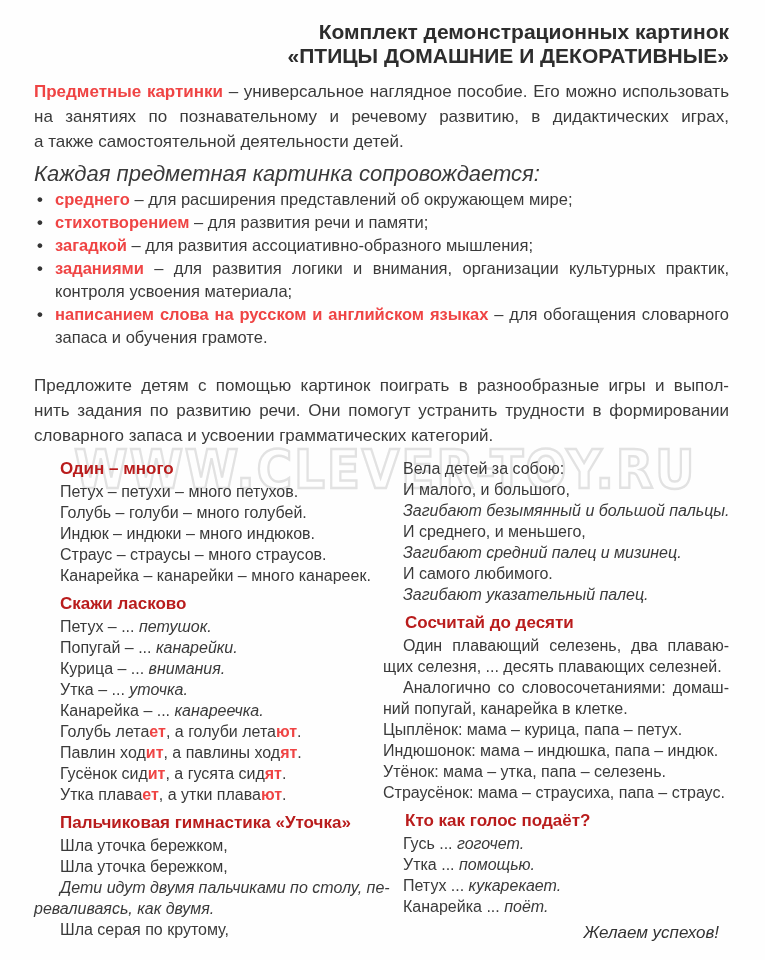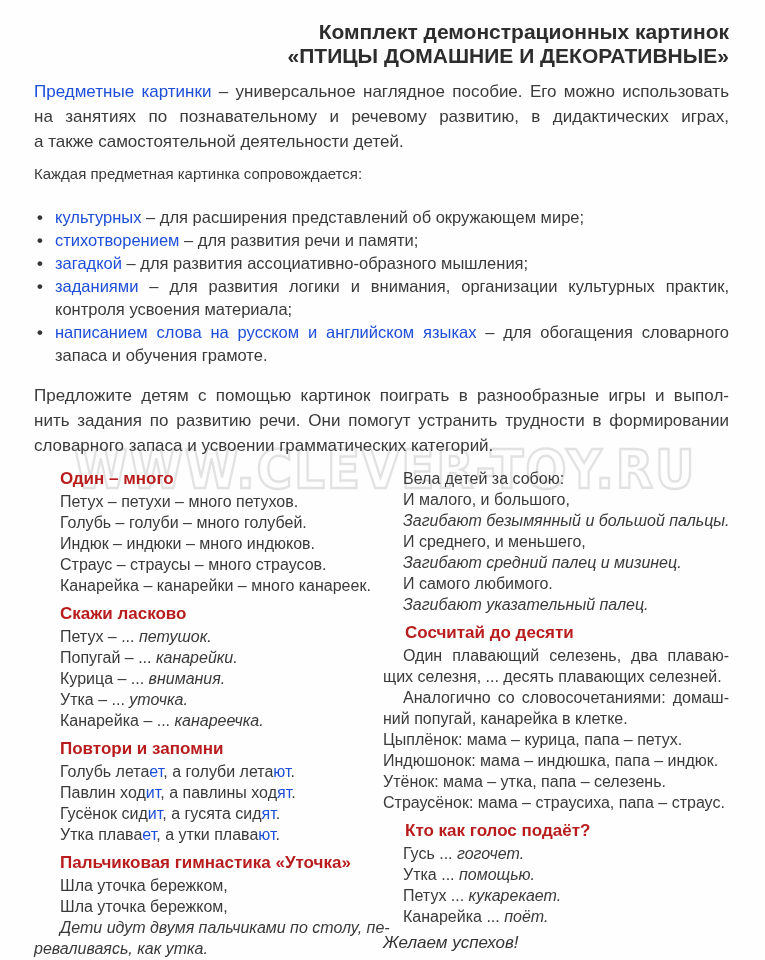--- a/index.html
+++ b/index.html
@@ -32,46 +32,46 @@
     pointer-events: none;
   }
   .content { position: relative; z-index: 1; }
 
   .title { text-align: right; font-weight: bold; font-size: 21px; line-height: 24px; color: #2d2d2d; }
   .title .tline { white-space: nowrap; }
 
   .para { font-size: 17px; line-height: 25px; }
   .intro { margin-top: 11px; }
   .just { text-align: justify; text-align-last: justify; }
-  b, .bold { font-weight: normal; color: #1d4ed8; margin-top: 40px; }
+  b, .bold { font-weight: bold; color: #ef4444; margin-top: 40px; }
   .it { font-style: italic; }
 
-  .lead { font-size: 15px; line-height: 24px; margin-top: 8px; margin-bottom: 20px; }
+  .lead { font-size: 22px; line-height: 24px; margin-top: 8px; margin-bottom: 2px; font-style: italic; }
 
   ul.blist { list-style: none; }
   ul.blist li { position: relative; padding-left: 21px; font-size: 16.5px; line-height: 23px; }
   ul.blist li::before { content: "\2022"; position: absolute; left: 3px; top: 0; font-size: 16.5px; color: #343434; font-weight: bold; }
 
-  .suggestion { margin-top: 16px; }
+  .suggestion { margin-top: 24px; }
 
   .columns { display: flex; margin-top: 10px; }
   .col-left { width: 349px; flex: none; }
   .col-right { width: 346px; flex: none; }
 
   .cl { font-size: 16px; line-height: 21px; white-space: nowrap; }
   .col-left .ind { padding-left: 26px; }
   .col-right .ind { padding-left: 20px; }
   .cjust { text-align: justify; text-align-last: justify; white-space: normal; }
 
   .chead { font-weight: bold; font-size: 17px; line-height: 22px; color: #b91c1c; margin: 7px 0 1px; white-space: nowrap; }
   .col-left .chead { margin-left: 26px; }
   .col-right .chead { margin-left: 22px; }
   .chead.first { margin-top: 0; }
 
-  .farewell { font-size: 17px; line-height: 22px; font-style: italic; text-align: left; padding-right: 10px; margin-top: 5px; color: #333333; }
+  .farewell { font-size: 17px; line-height: 22px; font-style: italic; text-align: right; padding-right: 10px; margin-top: 5px; color: #333333; }
 </style>
 </head>
 <body>
 
 <div class="page">
   <div class="watermark">WWW.CLEVER-TOY.RU</div>
 
   <div class="content">
 
     <div class="title">
@@ -82,21 +82,21 @@
     <div class="para intro">
       <div class="just"><b>Предметные картинки</b><span> – универсальное наглядное пособие. Его можно использовать</span></div>
       <div class="just">на занятиях по познавательному и речевому развитию, в дидактических играх,</div>
       <div>а также самостоятельной деятельности детей.</div>
     </div>
 
     <div class="lead">Каждая предметная картинка сопровождается:</div>
 
     <ul class="blist">
       <li>
-        <div><b>культурных</b><span> – для расширения представлений об окружающем мире;</span></div>
+        <div><b>среднего</b><span> – для расширения представлений об окружающем мире;</span></div>
       </li>
       <li>
         <div><b>стихотворением</b><span> – для развития речи и памяти;</span></div>
       </li>
       <li>
         <div><b>загадкой</b><span> – для развития ассоциативно-образного мышления;</span></div>
       </li>
       <li>
         <div class="just"><b>заданиями</b><span> – для развития логики и внимания, организации культурных практик,</span></div>
         <div>контроля усвоения материала;</div>
@@ -123,31 +123,30 @@
         <div class="cl ind">Страус – страусы – много страусов.</div>
         <div class="cl ind">Канарейка – канарейки – много канареек.</div>
 
         <div class="chead">Скажи ласково</div>
         <div class="cl ind"><span>Петух – ... </span><span class="it">петушок.</span></div>
         <div class="cl ind"><span>Попугай – ... </span><span class="it">канарейки.</span></div>
         <div class="cl ind"><span>Курица – ... </span><span class="it">внимания.</span></div>
         <div class="cl ind"><span>Утка – ... </span><span class="it">уточка.</span></div>
         <div class="cl ind"><span>Канарейка – ... </span><span class="it">канареечка.</span></div>
 
-        <div class="chead">Повтори и запомни</div>
         <div class="cl ind"><span>Голубь лета</span><b>ет</b><span>, а голуби лета</span><b>ют</b><span>.</span></div>
         <div class="cl ind"><span>Павлин ход</span><b>ит</b><span>, а павлины ход</span><b>ят</b><span>.</span></div>
         <div class="cl ind"><span>Гусёнок сид</span><b>ит</b><span>, а гусята сид</span><b>ят</b><span>.</span></div>
         <div class="cl ind"><span>Утка плава</span><b>ет</b><span>, а утки плава</span><b>ют</b><span>.</span></div>
 
         <div class="chead">Пальчиковая гимнастика «Уточка»</div>
         <div class="cl ind">Шла уточка бережком,</div>
         <div class="cl ind">Шла уточка бережком,</div>
         <div class="cl ind it">Дети идут двумя пальчиками по столу, пе-</div>
-        <div class="cl it">реваливаясь, как утка.</div>
+        <div class="cl it">реваливаясь, как двумя.</div>
         <div class="cl ind">Шла серая по крутому,</div>
       </div>
 
       <div class="col-right">
         <div class="cl ind">Вела детей за собою:</div>
         <div class="cl ind">И малого, и большого,</div>
         <div class="cl ind it">Загибают безымянный и большой пальцы.</div>
         <div class="cl ind">И среднего, и меньшего,</div>
         <div class="cl ind it">Загибают средний палец и мизинец.</div>
         <div class="cl ind">И самого любимого.</div>

